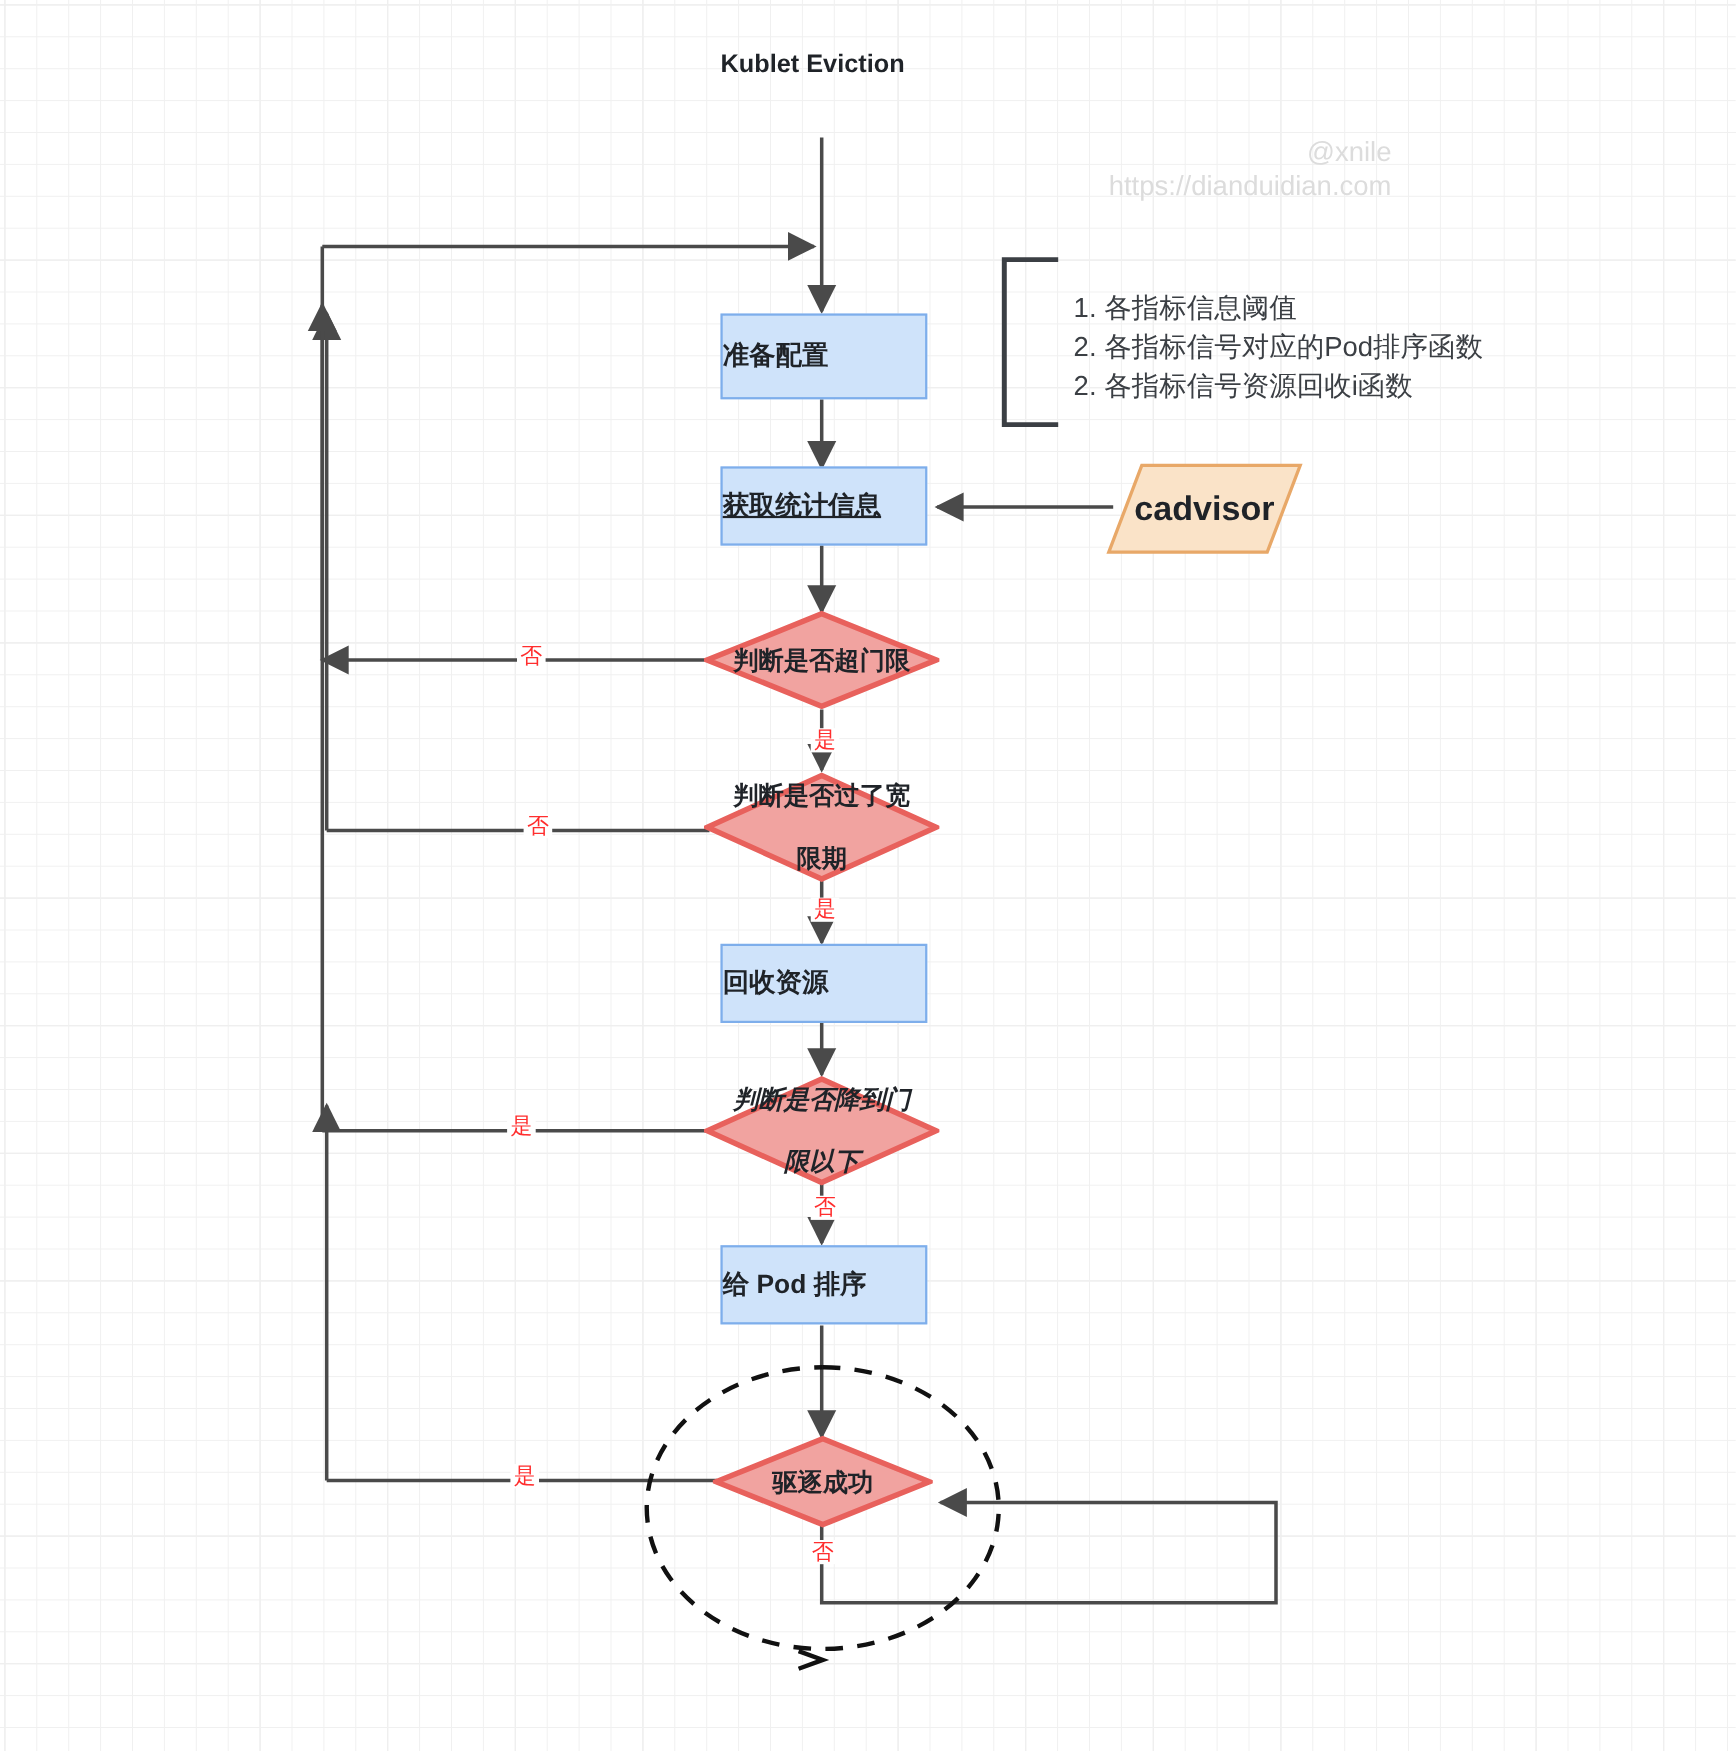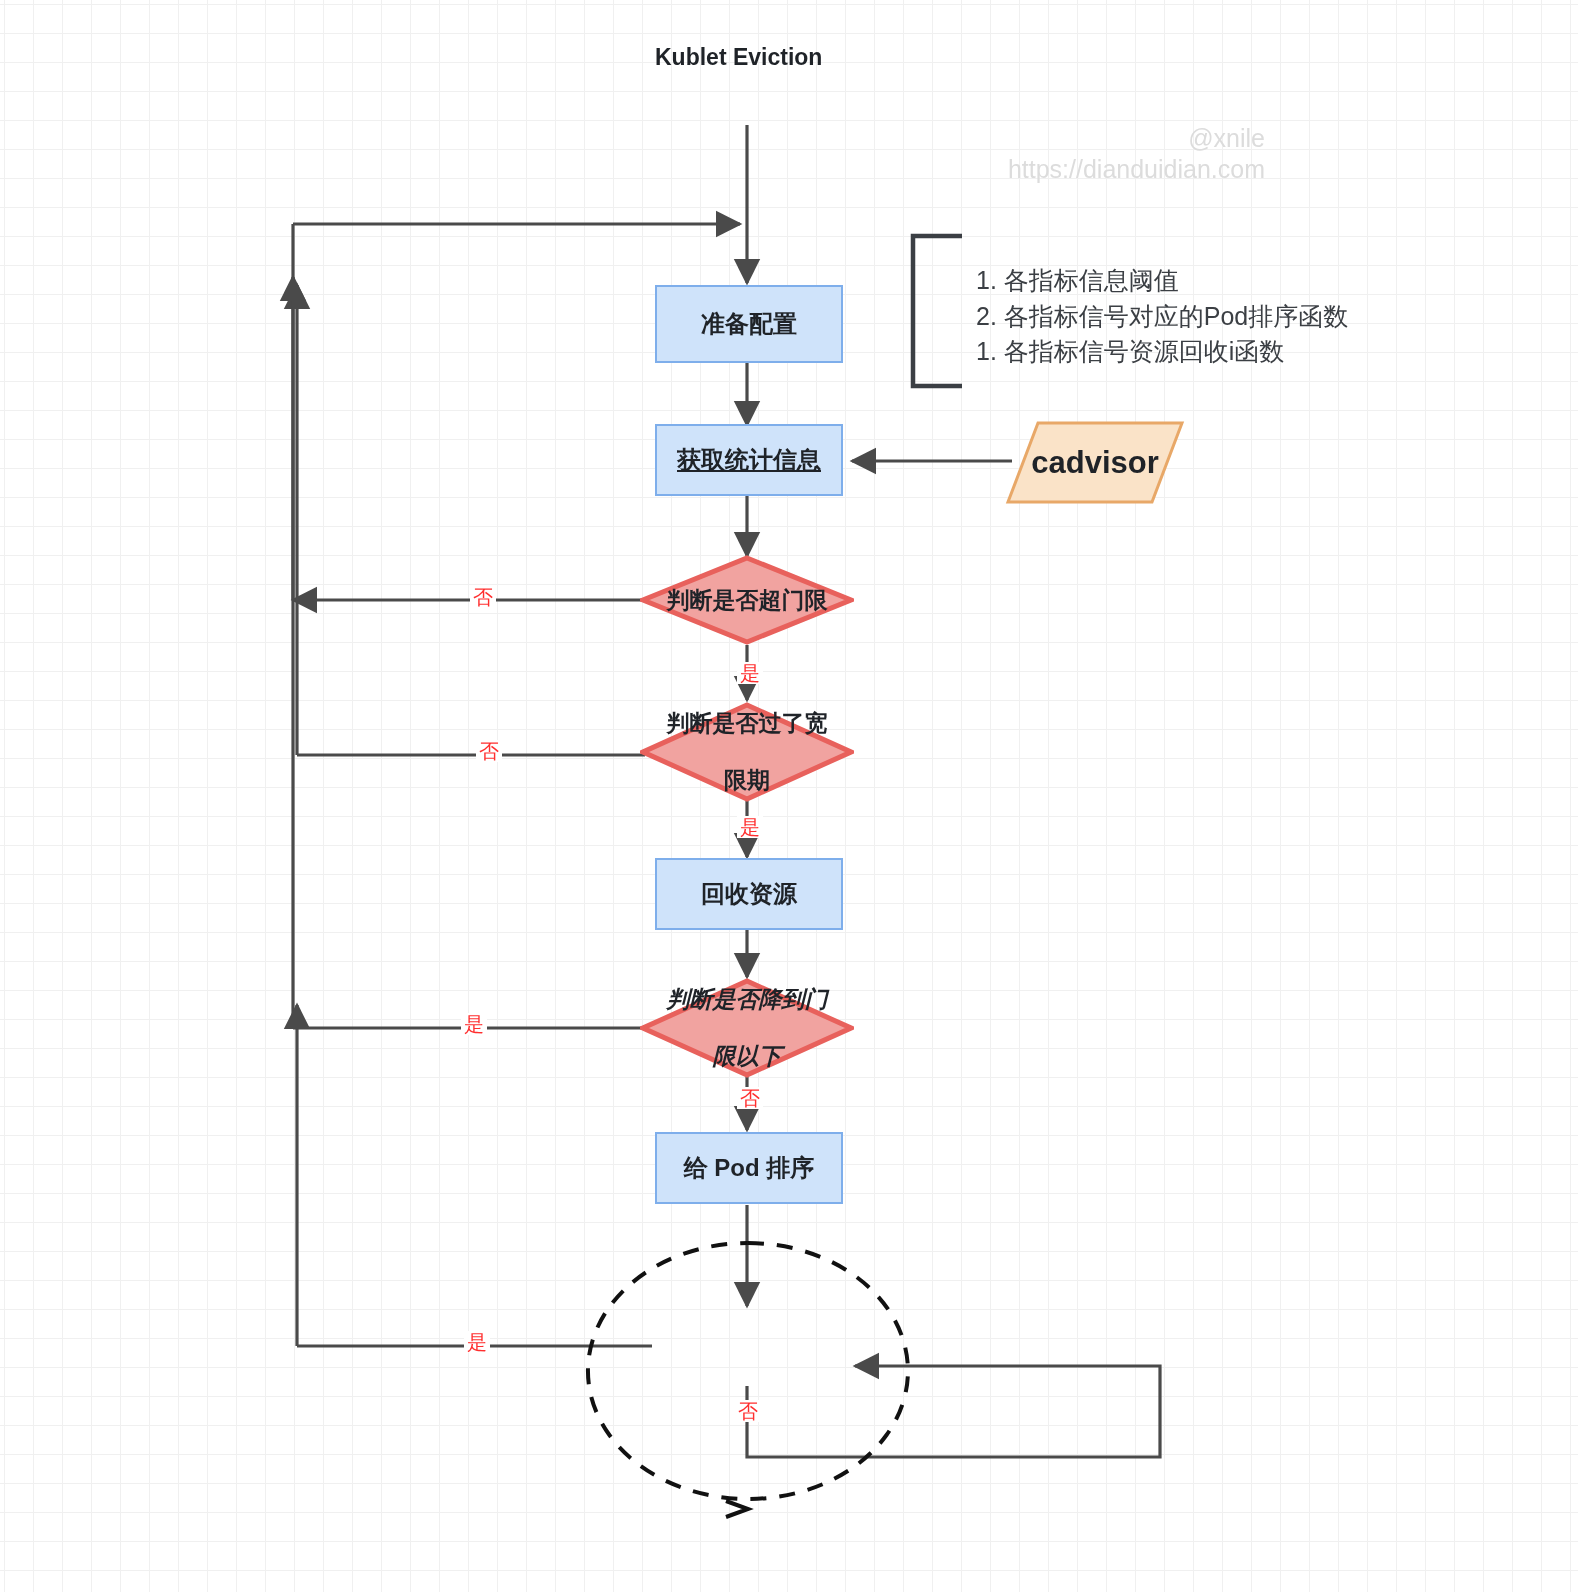--- a/index.html
+++ b/index.html
@@ -33,21 +33,20 @@
     left: 0; top: 0;
     width: 1578px;
     height: 1592px;
     pointer-events: none;
   }
   .node {
     position: absolute;
     box-sizing: border-box;
     display: flex;
     align-items: center;
-    justify-content: center;
     text-align: center;
     color: #1f2328;
     font-weight: bold;
   }
   .proc {
     background: #cfe3fa;
     border: 2px solid #7eaeeb;
     font-size: 24px;
     line-height: 1.3;
   }
@@ -175,21 +174,21 @@
   <div class="title" style="left:655px; top:44px;">Kublet Eviction</div>
 
   <div class="watermark" style="left:860px; top:103px; width:405px;margin-top:20px;">
     <div>@xnile</div>
     <div>https://dianduidian.com</div>
   </div>
 
   <div class="note" style="left:928px; top:263px;margin-left:48px;">
     <div>1. 各指标信息阈值</div>
     <div>2. 各指标信号对应的Pod排序函数</div>
-    <div>1. 各指标信号资源回收i函数</div>
+    <div>2. 各指标信号资源回收i函数</div>
   </div>
 
   <div class="node proc" style="left:655px; top:285px; width:188px; height:78px;">
     <span>准备配置</span>
   </div>
 
   <div class="node proc" style="left:655px; top:424px; width:188px; height:72px;text-decoration:underline;">
     <span>获取统计信息</span>
   </div>
 
@@ -233,20 +232,28 @@
       <polygon points="107,3 211,50 107,97 3,50" fill="#f1a3a0" stroke="#e8615c" stroke-width="5"></polygon>
     </svg>
     <div class="dia-label">
       <span>
         <span>判断是否降到门</span><br>
         <span>限以下</span>
       </span>
     </div>
   </div>
 
+  <div class="dia-wrap" style="left:648px; top:1305px; width:200px; height:84px;">
+    <svg width="200" height="84" style="display:block;">
+      <polygon points="100,3 197,42 100,81 3,42" fill="#f1a3a0" stroke="#e8615c" stroke-width="5"></polygon>
+    </svg>
+    <div class="dia-label">
+      <span>驱逐成功</span>
+    </div>
+  </div>
 
   <div class="edge-label" style="left:470px; top:586px;">否</div>
 
   <div class="edge-label" style="left:737px; top:662px;">是</div>
 
   <div class="edge-label" style="left:476px; top:740px;">否</div>
 
   <div class="edge-label" style="left:737px; top:816px;">是</div>
 
   <div class="edge-label" style="left:461px; top:1013px;">是</div>

